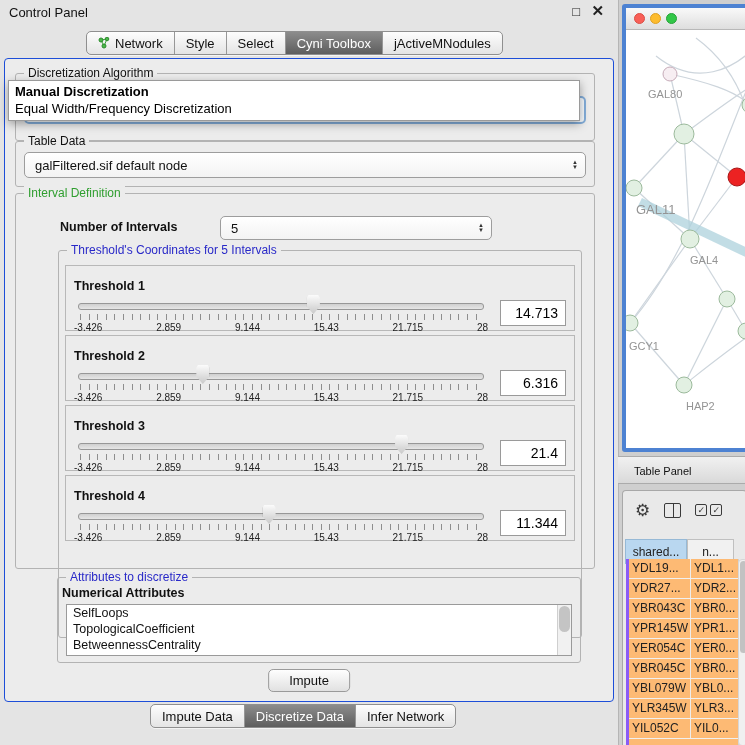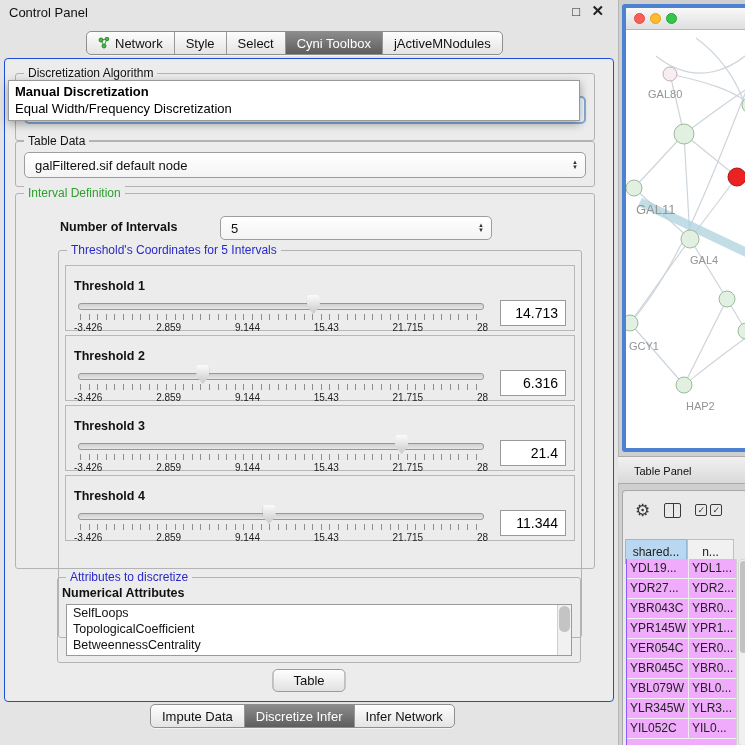--- a/index.html
+++ b/index.html
@@ -86,21 +86,21 @@
   .gear{font-size:17px;color:#3a3a3a;line-height:1;}
   .cols-icon{width:15px;height:13px;border:1.5px solid #3a3a3a;border-radius:2px;position:relative;}
   .cols-icon:before{content:"";position:absolute;left:50%;top:0;bottom:0;width:1.5px;background:#3a3a3a;}
   .chk{width:10px;height:10px;border:1.2px solid #3a3a3a;border-radius:2px;font-size:9px;line-height:10px;
        text-align:center;color:#3a3a3a;display:inline-block;}
   .chk-pair{display:flex;gap:3px;}
   .tbl-head{position:absolute;left:2px;top:48px;display:flex;height:25px;}
   .th-cell{box-sizing:border-box;border:1px solid #c0c0c0;background:#f1f1f1;font-size:12px;color:#222;
        display:flex;align-items:center;justify-content:center;}
   .th-cell.sel{background:#b9d7f0;border-color:#96b9d6;}
-  .tbl-body{position:absolute;left:3px;top:68px;bottom:0;width:109px;background:#f0abfc;border-left:1px solid #8b5cf6;border-right:1px solid #d0d0d0;overflow:hidden;}
+  .tbl-body{position:absolute;left:3px;top:68px;bottom:0;width:109px;background:#fdba74;border-left:3px solid #8b5cf6;border-right:1px solid #d0d0d0;overflow:hidden;}
   .trow{display:flex;height:19px;border-bottom:1px solid #f0f0f0;}
   .tcell{box-sizing:border-box;font-size:12px;color:#222;line-height:19px;padding-left:3px;overflow:hidden;white-space:nowrap;}
   .tcell.c1{width:62px;border-right:1px solid #ececec;}
   .tcell.c2{width:47px;}
   .tbl-scroll{position:absolute;left:115px;top:68px;bottom:0;width:8px;background:#f0f0f0;border:1px solid #d6d6d6;border-radius:4px;}
   .tbl-thumb{position:absolute;left:0.5px;right:0.5px;top:1px;height:92px;background:#c2c2c2;border-radius:4px;}
   .net-label{font-size:11px;fill:#949494;}
 </style>
 </head>
 <body>
@@ -257,34 +257,34 @@
       <div class="listbox" style="left:8px;top:26px;width:504px;height:50px;">
         <div class="item">SelfLoops</div>
         <div class="item">TopologicalCoefficient</div>
         <div class="item">BetweennessCentrality</div>
         <div class="vscroll">
             <div class="vthumb"></div>
           </div>
       </div>
     </div>
 
-    <button class="btn" style="left:50%;transform:translateX(-50%);top:610px;">Table</button>
+    <button class="btn" style="left:50%;transform:translateX(-50%);top:610px;">Impute</button>
   </div>
 
   <div class="overlay">
     <div class="opt bold">Manual Discretization</div>
     <div class="opt">Equal Width/Frequency Discretization</div>
   </div>
 
   <div class="seg tabs-bottom">
     <div class="tab">
         <span>Impute Data</span>
       </div>
     <div class="tab selected">
-        <span>Discretize Infer</span>
+        <span>Discretize Data</span>
       </div>
     <div class="tab">
         <span>Infer Network</span>
       </div>
   </div>
 </div>
 
 <div class="right-bg"></div>
 
 <div class="net-window">

